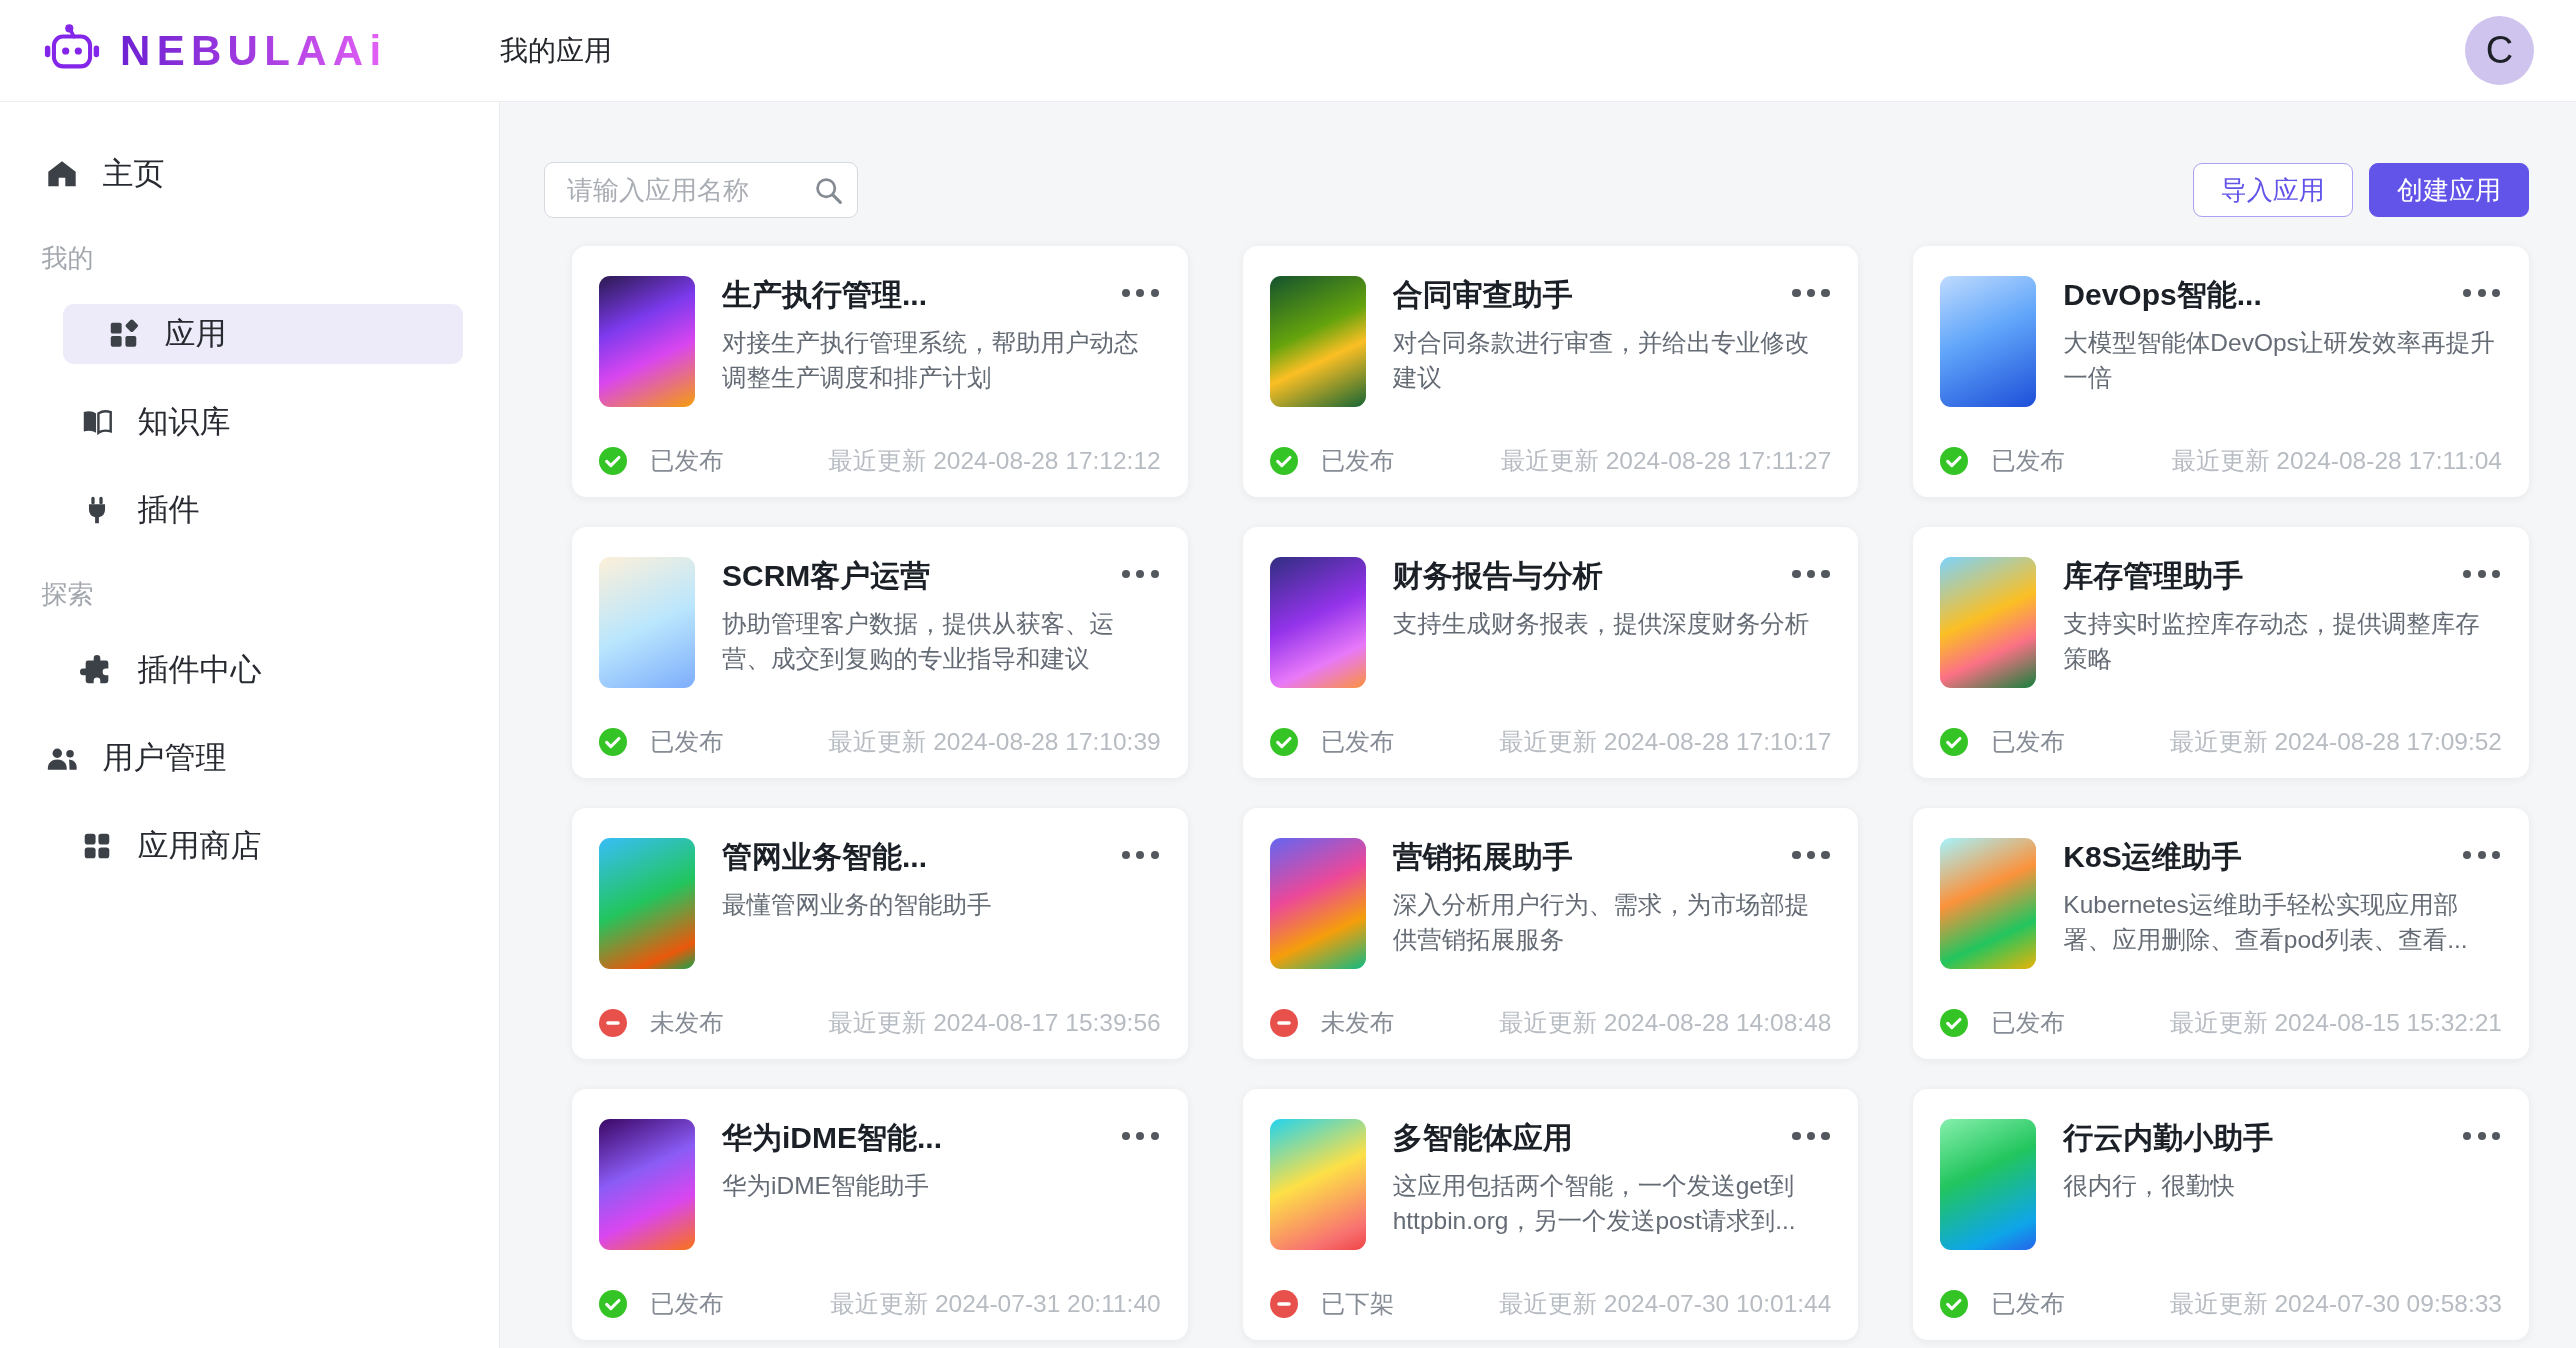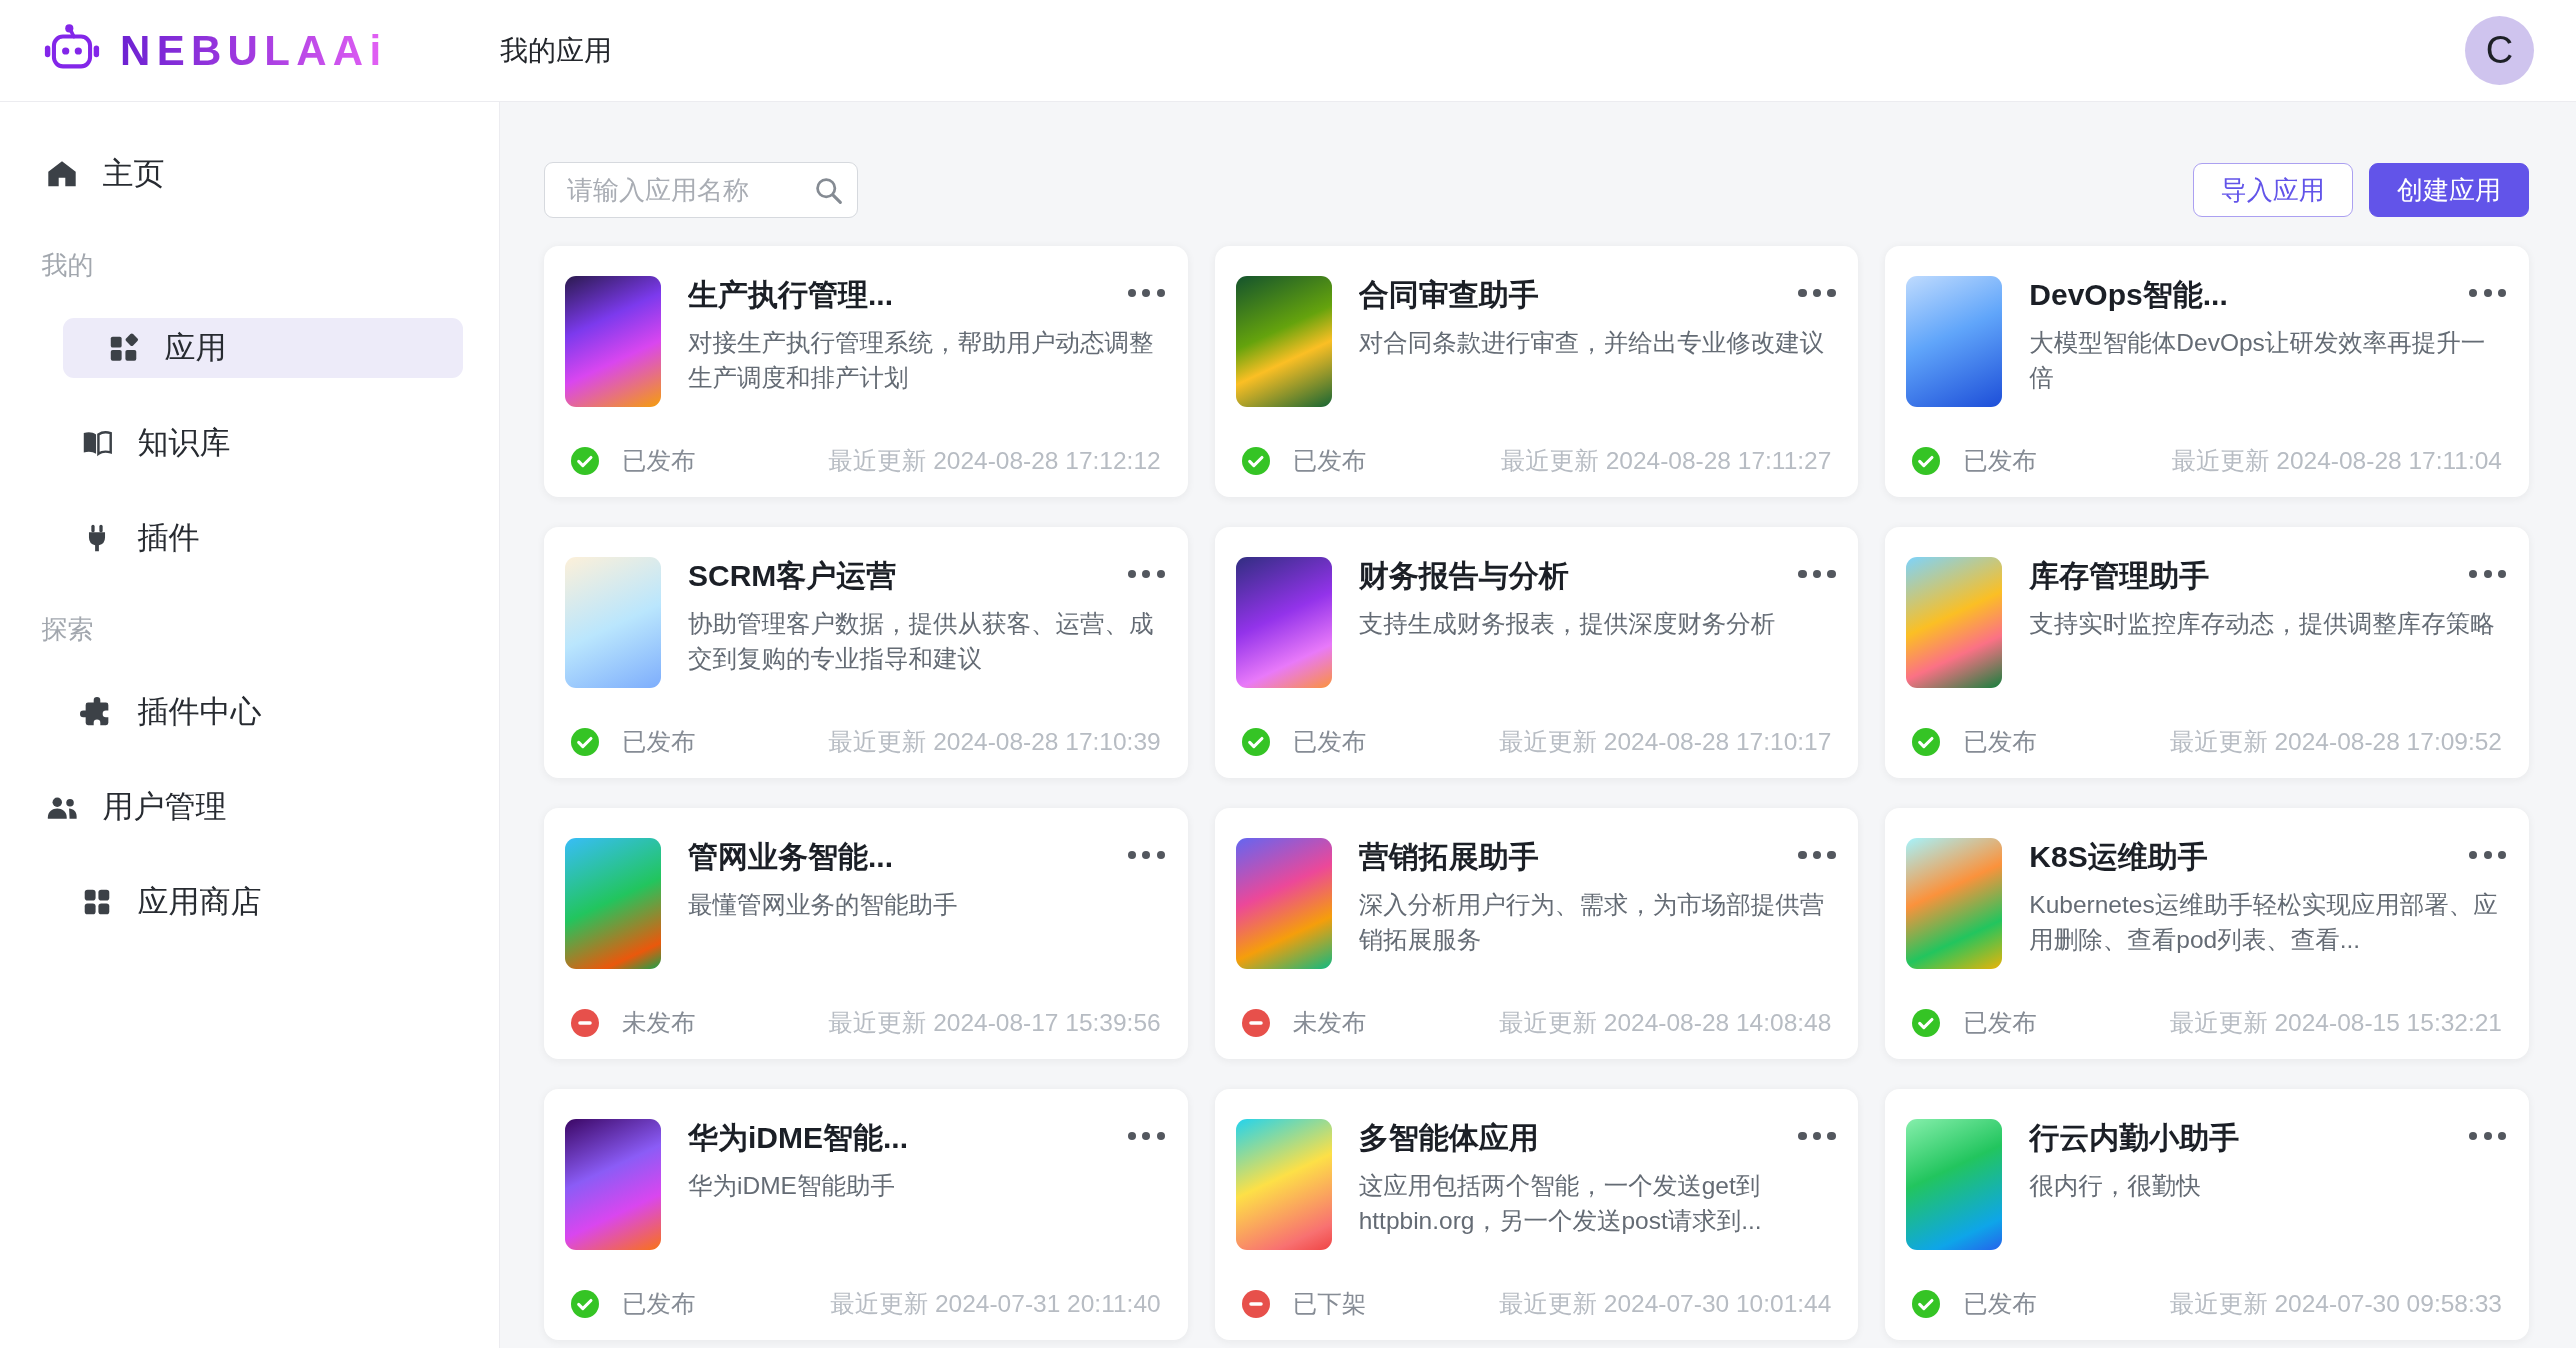--- a/index.html
+++ b/index.html
@@ -17,21 +17,21 @@
     -webkit-background-clip:text; background-clip:text; color:transparent; }
   .nav-title { font-size:28px; color:#23262b; }
   .header-spacer { flex:1; }
   .avatar { width:69px; height:69px; border-radius:50%; background:#cfc4ee;
     display:flex; align-items:center; justify-content:center;
     font-size:38px; color:#1d2026; }
 
   
   .sidebar { position:absolute; top:102px; left:0; bottom:0; width:500px;
     background:#fff; border-right:0.9px solid #ececf0; padding:42px 36px 0 36px;
-    display:flex; flex-direction:column; gap:35px; }
+    display:flex; flex-direction:column; gap:28px; }
   .side-item { height:60px; border-radius:11px; display:flex; align-items:center;
     gap:23.6px; padding-left:9px; cursor:pointer; }
   .side-item.child { padding-left:44px; }
   .side-item.active { background:#edebf9;margin-left:27px; }
   .side-item svg { width:34px; height:34px; flex-shrink:0; }
   .side-label { font-size:31px; color:#272b31; }
   .side-section { font-size:26px; color:#a2a7ae; padding-left:5.4px; margin-top:9px; }
 
   
   .main { position:absolute; top:102px; left:500px; right:0; bottom:0;
@@ -45,21 +45,21 @@
   .search-icon { position:absolute; right:14.5px; top:12.7px; width:31px; height:31px; }
   .toolbar-spacer { flex:1; }
   .btn { height:54px; border-radius:9px; font-size:26px; display:flex; align-items:center;
     justify-content:center; padding:0 27px; cursor:pointer; font-family:inherit;text-align:center; }
   .btn-outline { background:#fff; border:1.8px solid #aba0f1; color:#6254e9; margin-right:16.3px; }
   .btn-primary { background:#6254e9; border:1.8px solid #6254e9; color:#fff; }
 
   
   .grid { display:grid; grid-template-columns:repeat(3,1fr); column-gap:27px; row-gap:30px; }
   .card { position:relative; height:251px; background:#fff; border-radius:14.5px;
-    box-shadow:0 1.8px 9px rgba(31,35,41,.06); padding:30px 21px; cursor:pointer; }
+    box-shadow:0 1.8px 9px rgba(31,35,41,.06); padding:30px 27px; cursor:pointer;margin-left:28px; }
   .card-top { display:flex; gap:27px; }
   .thumb { width:96px; height:131px; border-radius:11px; flex-shrink:0; }
   .card-body { flex:1; min-width:0; }
   .card-head { display:flex; align-items:flex-start; }
   .card-title { flex:1; font-size:30px; font-weight:700; color:#1b1f26; line-height:1.25;
     white-space:nowrap; overflow:hidden; }
   .menu-btn { display:flex; gap:6.3px; padding:12.7px 1.8px 5.4px 12.7px; align-items:center; }
   .menu-btn i { width:8.2px; height:8.2px; border-radius:50%; background:#53575e; }
   .card-desc { margin-top:11px; font-size:24.5px; color:#646b74; line-height:1.45;
     display:-webkit-box; -webkit-line-clamp:2; -webkit-box-orient:vertical; overflow:hidden; }

